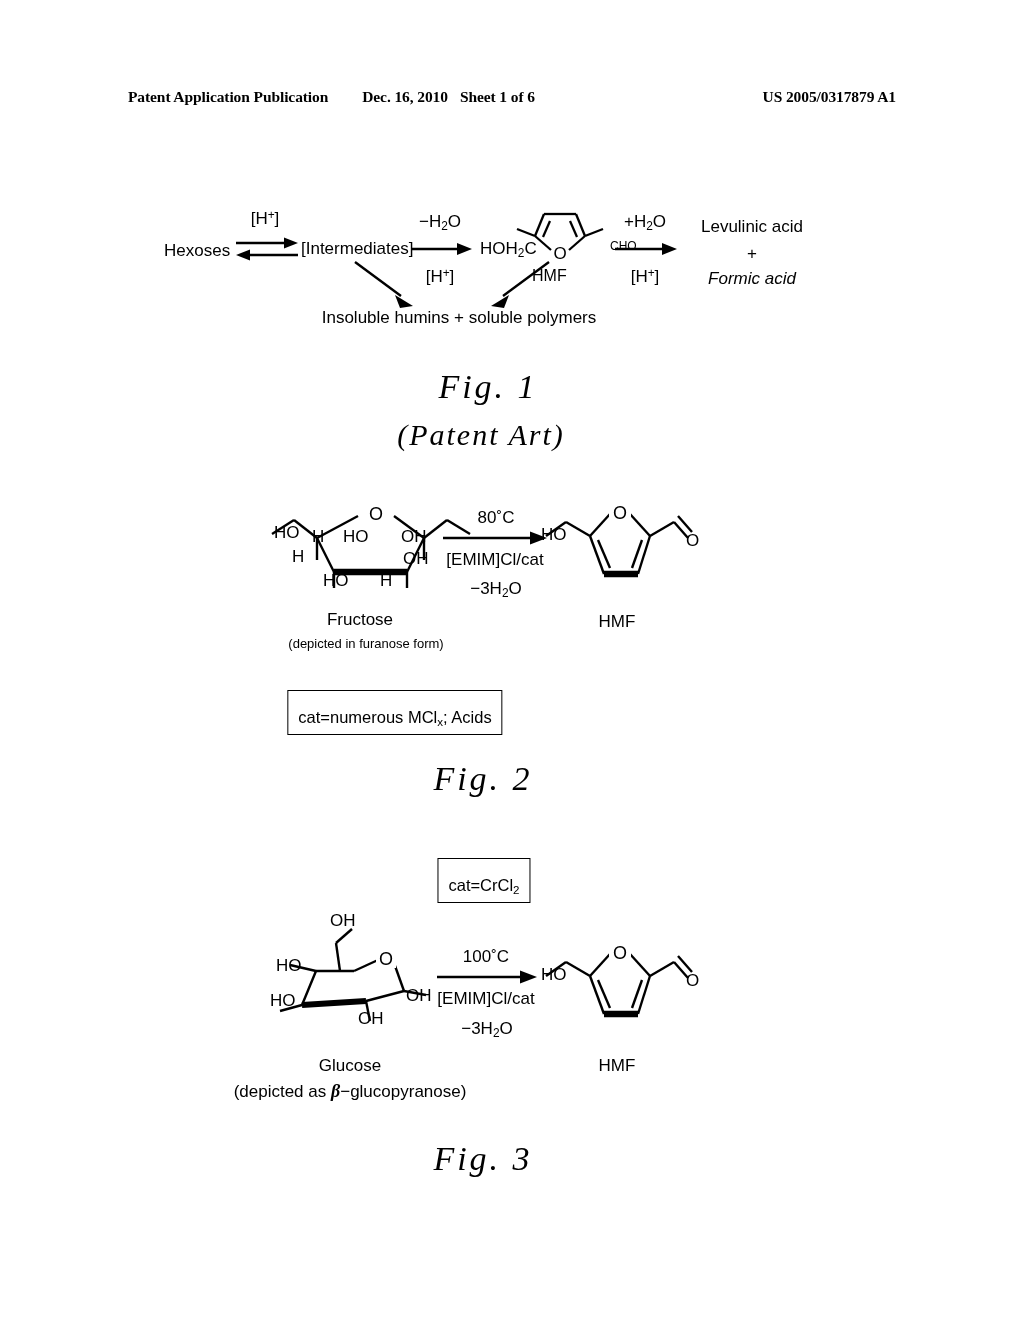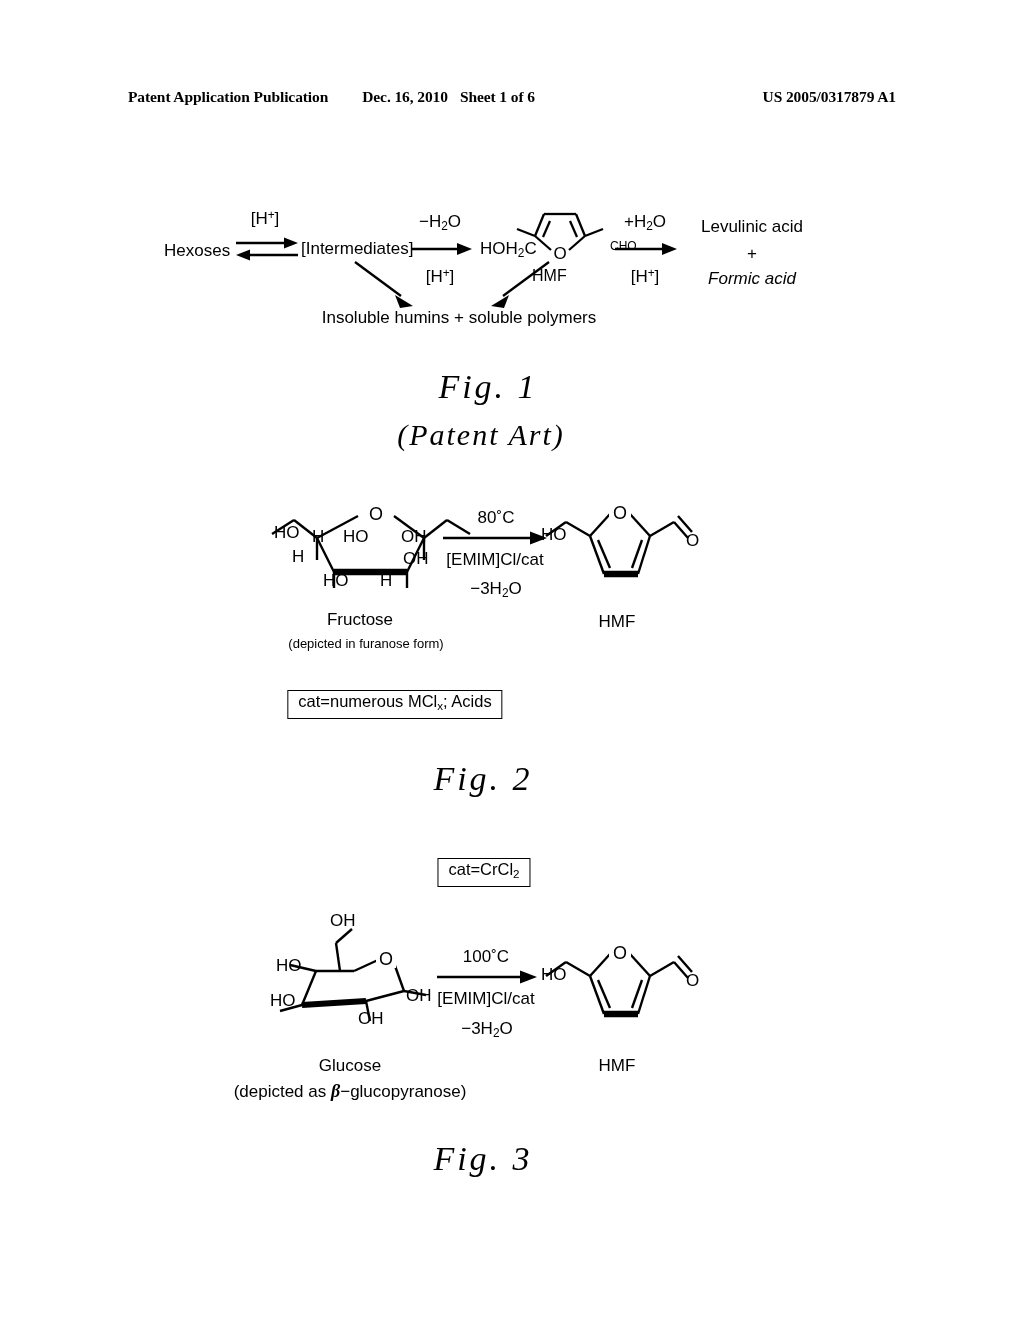--- a/index.html
+++ b/index.html
@@ -62,21 +62,21 @@
     font-style: italic;
     font-size: 30px;
     letter-spacing: 2px;
     transform: translateX(-50%);
   }
 
   
   .catbox {
     position: absolute;
     border: 1.6px solid #000;
-    padding: 1px 10px 6px 10px;
+    padding: 17px 10px 6px 10px;
     font-size: 16.5px;
     white-space: nowrap;
     background: #fff;
     transform: translateX(-50%);
     text-align: right;
   }
 
   sub { font-size: 0.70em; vertical-align: -0.25em; }
   sup { font-size: 0.70em; vertical-align: 0.42em; }
 

